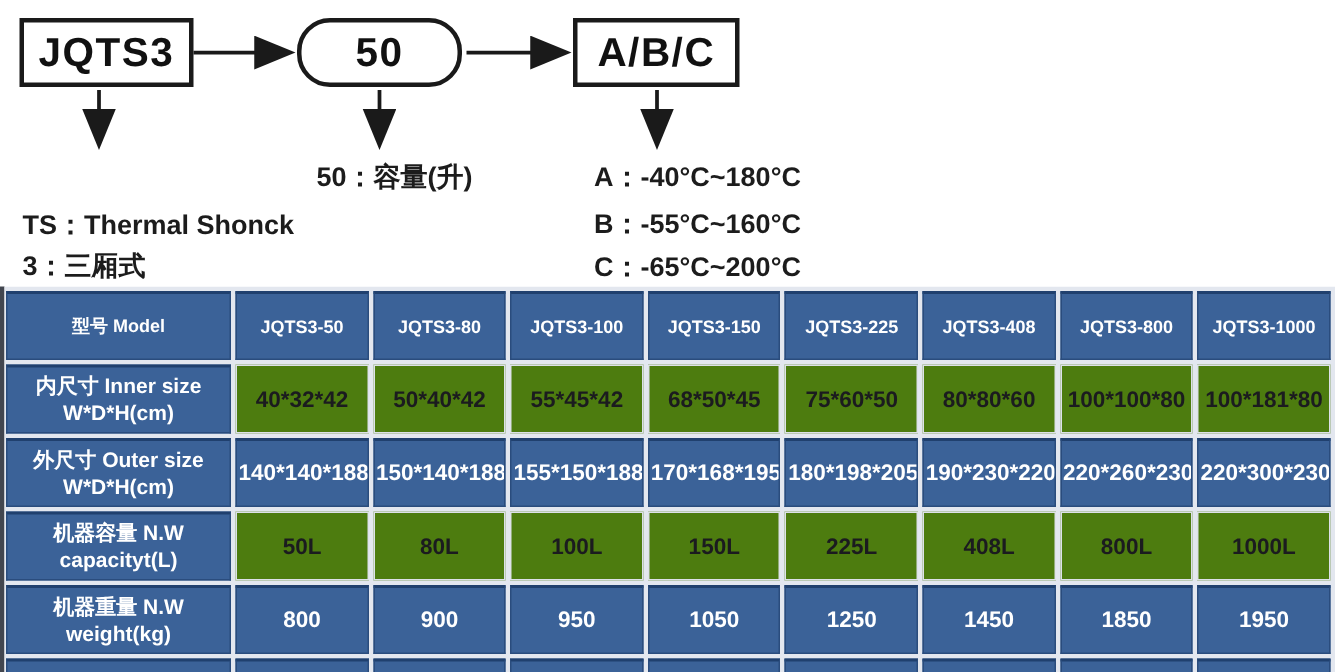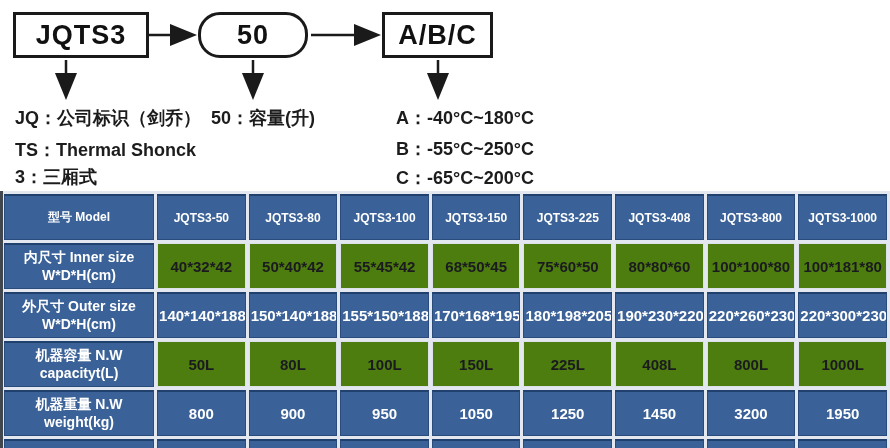--- a/index.html
+++ b/index.html
@@ -20,21 +20,21 @@
   .arrows { position: absolute; left: 0; top: 0; }
   .code-box {
     position: absolute;
     top: 12px;
     height: 46px;
     border: 3px solid #1a1a1a;
     background: #ffffff;
     display: flex; align-items: center; justify-content: center;
     font-size: 27px; font-weight: bold; color: #111; letter-spacing: 1px;
   }
-  .box-1 { left: 13px;  width: 136px; }
+  .box-1 { left: 13px;  width: 116px; }
   .box-2 { left: 198px; width: 110px; border-radius: 22px; }
   .box-3 { left: 382px; width: 111px; }
   .note { position: absolute; font-size: 18px; font-weight: bold; color: #1c1c1c; white-space: nowrap; }
   .n-l1 { left: 15px;  top: 106px; }
   .n-l2 { left: 15px;  top: 138px; }
   .n-l3 { left: 15px;  top: 165px; }
   .n-m1 { left: 211px; top: 106px; }
   .n-r1 { left: 396px; top: 106px; text-align: center; }
   .n-r2 { left: 396px; top: 137px; }
   .n-r3 { left: 396px; top: 166px; }
@@ -95,26 +95,25 @@
       <line x1="128" y1="35" x2="192" y2="35" stroke="#1a1a1a" stroke-width="2.5" marker-end="url(#ah)"></line>
       <line x1="311" y1="35" x2="376" y2="35" stroke="#1a1a1a" stroke-width="2.5" marker-end="url(#ah)"></line>
       <line x1="66" y1="60" x2="66" y2="95" stroke="#1a1a1a" stroke-width="2.5" marker-end="url(#ah)"></line>
       <line x1="253" y1="60" x2="253" y2="95" stroke="#1a1a1a" stroke-width="2.5" marker-end="url(#ah)"></line>
       <line x1="438" y1="60" x2="438" y2="95" stroke="#1a1a1a" stroke-width="2.5" marker-end="url(#ah)"></line>
     </svg>
     <div class="code-box box-1">JQTS3</div>
     <div class="code-box box-2">50</div>
     <div class="code-box box-3">A/B/C</div>
 
-    <div class="note n-l1">JQ：公司标识（剑乔）</div>
     <div class="note n-l2">TS：Thermal Shonck</div>
     <div class="note n-l3">3：三厢式</div>
     <div class="note n-m1">50：容量(升)</div>
     <div class="note n-r1">A：-40°C~180°C</div>
-    <div class="note n-r2">B：-55°C~250°C</div>
+    <div class="note n-r2">B：-55°C~160°C</div>
     <div class="note n-r3">C：-65°C~200°C</div>
   </div>
 
   <div class="table-wrap">
     <table class="spec">
       <colgroup>
         <col class="col-label">
           <col class="col-data">
           <col class="col-data">
           <col class="col-data">
@@ -174,21 +173,21 @@
         </tr>
         <tr>
           <th class="cell-blue lab">机器重量 N.W
 weight(kg)</th>
           <td class="cell-blue">800</td>
           <td class="cell-blue">900</td>
           <td class="cell-blue">950</td>
           <td class="cell-blue">1050</td>
           <td class="cell-blue">1250</td>
           <td class="cell-blue">1450</td>
-          <td class="cell-blue">3200</td>
+          <td class="cell-blue">1850</td>
           <td class="cell-blue">1950</td>
         </tr>
         <tr class="partial">
           <td class="cell-blue"></td>
           <td class="cell-blue"></td>
           <td class="cell-blue"></td>
           <td class="cell-blue"></td>
           <td class="cell-blue"></td>
           <td class="cell-blue"></td>
           <td class="cell-blue"></td>

